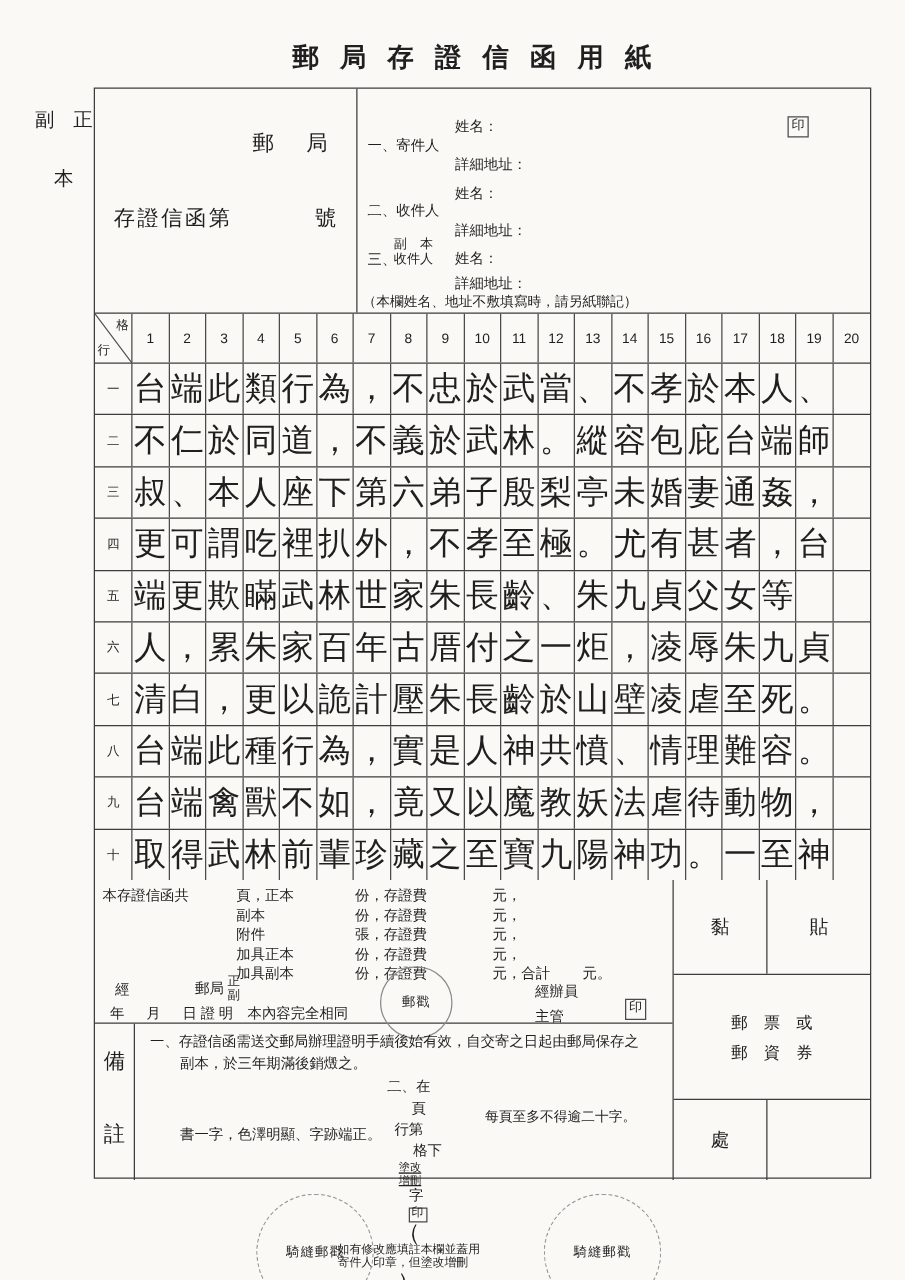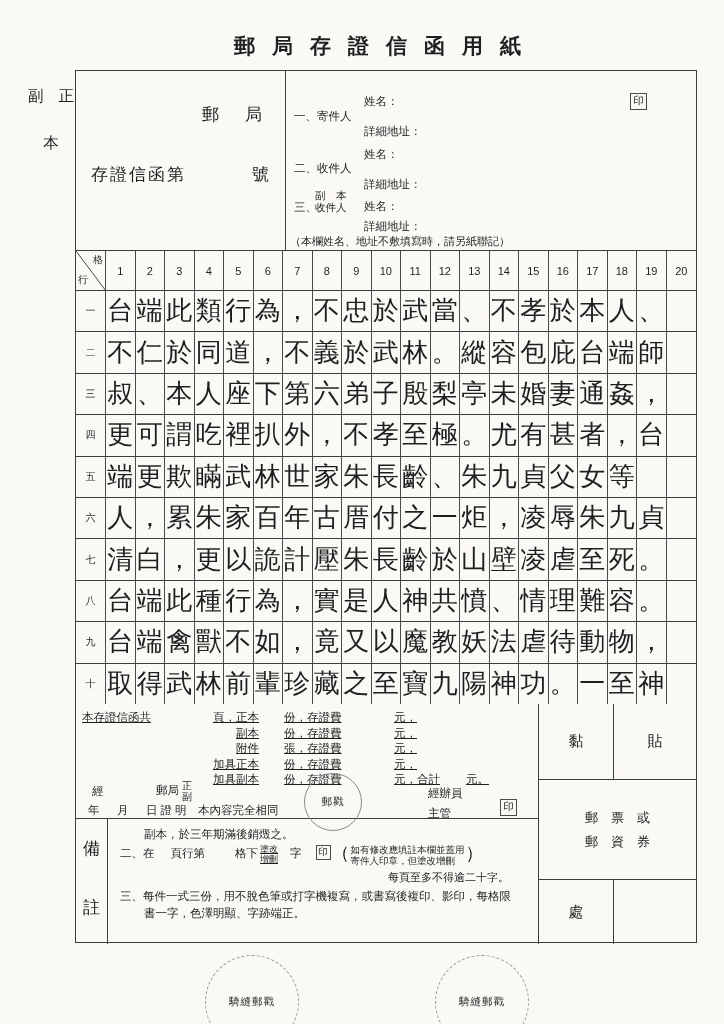--- a/index.html
+++ b/index.html
@@ -56,25 +56,25 @@
   .gchar { font-size:26px; line-height:1; white-space:nowrap; }
   .corner { position:relative; }
   .corner svg { position:absolute; inset:0; }
   .corner-top { position:absolute; right:2px; top:2px; font-size:10px; }
   .corner-bottom { position:absolute; left:2px; bottom:3px; font-size:10px; }
 
   
   .bottom { position:absolute; left:0; top:633px; width:100%; height:240px; display:flex; }
   .bl { position:relative; width:463px; border-right:1px solid #3d3d3d; }
   .fee-block { position:absolute; left:0; top:0; right:0; height:115px;
-               border-bottom:1px solid #3d3d3d; padding-top:6px;text-decoration:underline; }
+               border-bottom:1px solid #3d3d3d; padding-top:6px; }
   .fee-line { display:grid; grid-template-columns:113px 70px 25px 110px auto;
               font-size:11.5px; line-height:15.5px; white-space:nowrap; }
   .fee-prefix { padding-left:6px; }
-  .fee-label { text-align:right; }
+  .fee-label { }
   .fee-tail2 { margin-left:26px; }
 
   .certify { position:absolute; left:0; top:76px; right:0; height:39px; font-size:11.5px; }
   .cit { position:absolute; white-space:nowrap; }
   .c-jing { left:16px; top:4px; }
   .c-date { left:12px; top:23px; letter-spacing:3px; }
   .c-office { left:80px; top:3px; }
   .c-copy { left:106px; top:0px; font-size:10px; line-height:11px; text-align:center; }
   .c-same { left:122px; top:23px; }
   .postmark { left:228px; top:-7px; width:58px; height:58px; border:1px solid #8a8a8a;
@@ -84,21 +84,21 @@
   .c-super { left:352px; top:26px; }
   .c-seal  { left:424px; top:19px; }
 
   .remarks { position:absolute; left:0; top:115px; right:0; bottom:0; }
   .rm-label { position:absolute; left:0; top:0; bottom:0; width:32px;
               border-right:1px solid #3d3d3d; text-align:center; font-size:17px; }
   .rm-label .r1 { margin-top:18px; } .rm-label .r2 { margin-top:36px; }
   .rm-content { position:absolute; left:32px; right:0; top:0; bottom:0;
                 padding:7px 4px 0 12px; font-size:11.5px; line-height:17px; }
   .rm-indent { text-indent:24px; }
-  .rm-item2 { display:flex; height:27px; margin-top:2px; white-space:nowrap; }
+  .rm-item2 { display:flex; align-items:center; height:27px; margin-top:2px; white-space:nowrap;flex-direction:column; }
   .rm-item2 .g1 { margin-left:16px; } .rm-item2 .g2 { }
   .rm-item2 .g3 { margin-left:30px; }
   .stacked2 { display:inline-block; font-size:9px; line-height:9.5px; text-align:center; margin-left:2px;text-decoration:underline; }
   .rm-item2 .g4 { margin-left:12px; }
   .rm-item2 .seal-box { width:15px; height:15px; margin-left:14px; font-size:9.5px; }
   .paren { font-size:18px; font-weight:300; margin:0 1px; }
   .pnote { display:inline-block; font-size:9.5px; line-height:11px; }
   .rm-note3 { font-size:11px; line-height:11px; margin-left:268px; }
   .rm-item3 { margin-top:5px; }
 
@@ -487,41 +487,41 @@
             <span class="cit c-seal seal-box">印</span>
           </div>
         </div>
 
         <div class="remarks">
           <div class="rm-label">
             <div class="r1">備</div>
             <div class="r2">註</div>
           </div>
           <div class="rm-content">
+            <div>一、存證信函需送交郵局辦理證明手續後始有效，自交寄之日起由郵局保存之</div>
             <div class="rm-indent">副本，於三年期滿後銷燬之。</div>
             <div class="rm-item2">
               <span>二、在</span>
               <span class="g1">頁</span>
               <span class="g2">行第</span>
               <span class="g3">格下</span>
               <span class="stacked2">
                 <span style="display:block">塗改</span>
                 <span style="display:block">增刪</span>
               </span>
               <span class="g4">字</span>
               <span class="seal-box">印</span>
               <span class="paren">（</span>
               <span class="pnote">
                 <span style="display:block">如有修改應填註本欄並蓋用</span>
                 <span style="display:block">寄件人印章，但塗改增刪</span>
               </span>
               <span class="paren">）</span>
             </div>
             <div class="rm-note3">每頁至多不得逾二十字。</div>
-            <div class="rm-item3">三、每件一式三份，用不脫色筆或打字機複寫，或書寫後複印、影印，每格限</div>
             <div class="rm-indent">書一字，色澤明顯、字跡端正。</div>
           </div>
         </div>
       </div>
 
       <div class="br">
         <div class="paste-row">
           <div class="paste-cell pl">黏</div>
           <div class="paste-cell pr">貼</div>
         </div>

